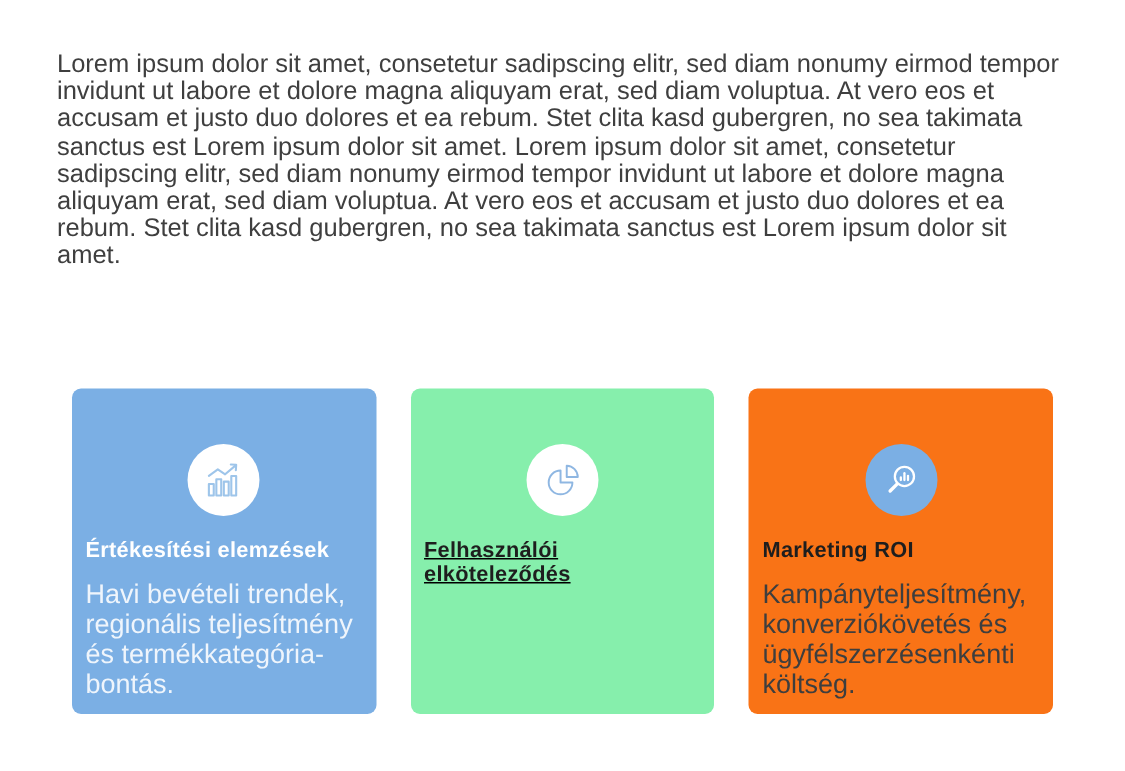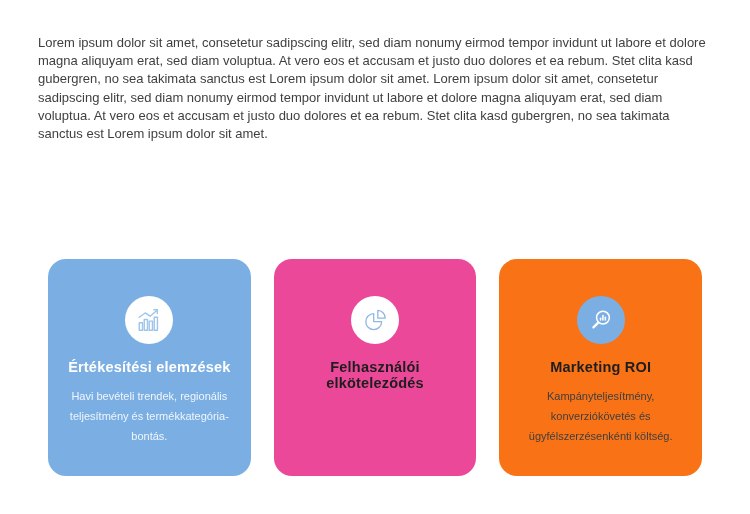--- a/index.html
+++ b/index.html
@@ -35,60 +35,59 @@
     line-height: 14.5px;
     color: #151515;
     text-transform: uppercase;
     padding-top: 2px;
   }
 
   
   .intro {
     margin: 34px 38px 4px 38px;
     width: 676px;
-    font-size: 13px;
+    font-size: 17px;
     line-height: 18.2px;
     color: #3f3f3f;
   }
 
   
   .cards {
     position: absolute;
     left: 48px;
     top: 259px;
     width: 654px;
     display: flex;
     gap: 23px;
   }
   .card {
     width: 204px;
     height: 217px;
-    border-radius: 18px;
+    border-radius: 6px;
     padding: 37px 9px 8px 9px;
-    text-align: center;
   }
   .icon-circle {
     width: 48px; height: 48px;
     border-radius: 50%;
     margin: 0 auto;
     background: #ffffff;
     display: flex; align-items: center; justify-content: center;
   }
   .card--light .icon-circle { background: #7bafe4; }
   .card-title {
     margin-top: 15px;
     font-size: 14.5px;
     font-weight: 700;
     letter-spacing: 0.2px;
     color: #1e1e1e;
   }
   .card--blue .card-title { color: #ffffff; }
   .card-desc {
     margin-top: 11px;
-    font-size: 11px;
+    font-size: 18px;
     line-height: 20px;
     color: #3e3e3e;
   }
   .card--blue .card-desc { color: rgba(255,255,255,0.88); }
 </style>
 </head>
 <body>
 
 <div class="page">
 
@@ -105,21 +104,21 @@
           <rect x="12.2" y="13" width="3" height="8.5"></rect>
           <rect x="16.8" y="9.5" width="3" height="12"></rect>
           <polyline points="3,9.5 8.5,5.5 13,8.5 19.5,3"></polyline>
           <polyline points="16.5,2.5 19.8,2.6 19.6,6"></polyline>
         </svg>
       </div>
       <h3 class="card-title">Értékesítési elemzések</h3>
       <p class="card-desc">Havi bevételi trendek, regionális teljesítmény és termékkategória-bontás.</p>
     </article>
 
-    <article class="card card--gray" style="background: #ec4899;">
+    <article class="card card--gray" style="background: #86efac; text-decoration: underline;">
       <div class="icon-circle">
         <svg width="26" height="26" viewBox="0 0 24 24" fill="none" stroke="#8fb7e2" stroke-width="1.2" stroke-linejoin="round">
           <path d="M10.8 6.2 A7.3 7.3 0 1 0 18.1 13.5 L10.8 13.5 Z"></path>
           <path d="M14.6 3.2 A7 7 0 0 1 21.4 10.2 L14.6 10.2 Z"></path>
         </svg>
       </div>
       <h3 class="card-title">Felhasználói elköteleződés</h3>
     </article>
 
     <article class="card card--light" style="background: #f97316;">

